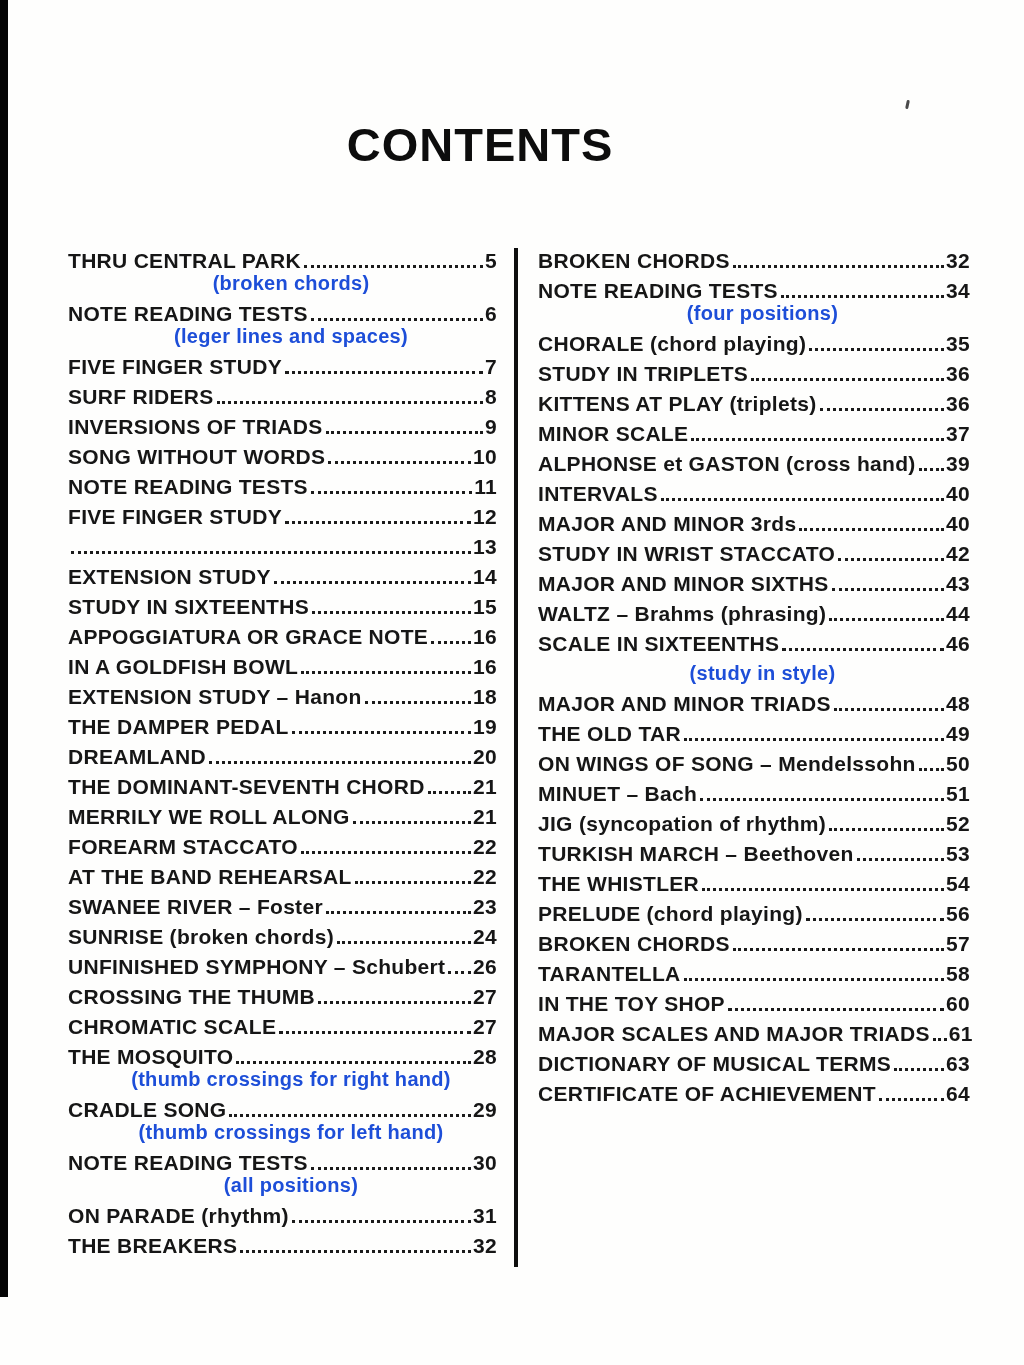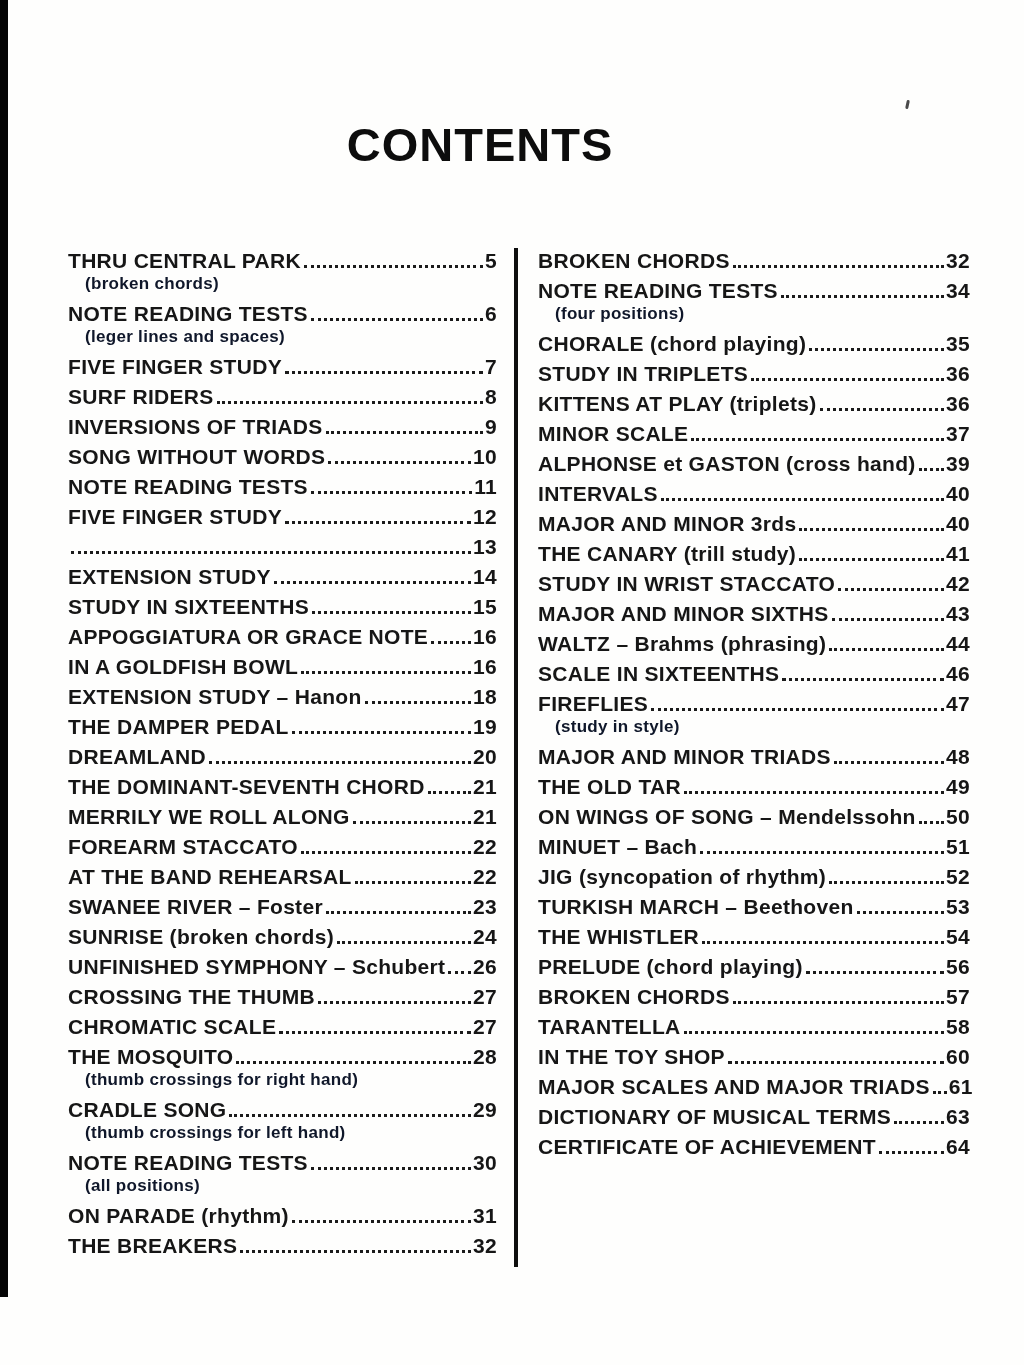--- a/index.html
+++ b/index.html
@@ -39,46 +39,46 @@
   .col-divider {
     position: absolute; left: 514px; top: 248px;
     width: 4px; height: 1019px;
     background: #0e0e0e;
   }
   .toc-col {
     position: absolute; top: 250px;
   }
   .toc-col.left  { left: 68px;  width: 429px; }
   .toc-col.right { left: 538px; width: 432px; }
-  .entry { margin-bottom: 9px; }
+  .entry { margin-bottom: 9px; text-align: center; }
   .entry-line {
     display: flex;
     align-items: flex-end;
     font-size: 21px;
     font-weight: bold;
     letter-spacing: 0.3px;
     line-height: 21px;
     color: #161616;
   }
   .entry-title { white-space: nowrap; }
   .leader {
     flex: 1;
     min-width: 14px;
     border-bottom: 3px dotted #1b1b1b;
     margin: 0 2px 3px 3px;
   }
   .entry-page { white-space: nowrap; }
   .entry-sub {
-    font-size: 17px;
+    font-size: 20px;
     font-weight: bold;
     letter-spacing: 0.3px;
     line-height: 21px;
     padding-left: 17px;
     margin-top: 2px;
-    color: #0f172a;
+    color: #1d4ed8;
   }
 </style>
 </head>
 <body>
 
 <div class="page">
 
   <div class="edge-bar"></div>
 
   <h1 class="page-title">CONTENTS</h1>
@@ -396,28 +396,20 @@
       <div class="entry">
     <div class="entry-line">
       <span class="entry-title">MAJOR AND MINOR 3rds</span>
       <span class="leader"></span>
       <span class="entry-page">40</span>
     </div>
 
   </div>
       <div class="entry">
     <div class="entry-line">
-      <span class="entry-title">THE CANARY (trill study)</span>
-      <span class="leader"></span>
-      <span class="entry-page">41</span>
-    </div>
-
-  </div>
-      <div class="entry">
-    <div class="entry-line">
       <span class="entry-title">STUDY IN WRIST STACCATO</span>
       <span class="leader"></span>
       <span class="entry-page">42</span>
     </div>
 
   </div>
       <div class="entry">
     <div class="entry-line">
       <span class="entry-title">MAJOR AND MINOR SIXTHS</span>
       <span class="leader"></span>
@@ -435,25 +427,20 @@
   </div>
       <div class="entry">
     <div class="entry-line">
       <span class="entry-title">SCALE IN SIXTEENTHS</span>
       <span class="leader"></span>
       <span class="entry-page">46</span>
     </div>
 
   </div>
       <div class="entry">
-    <div class="entry-line">
-      <span class="entry-title">FIREFLIES</span>
-      <span class="leader"></span>
-      <span class="entry-page">47</span>
-    </div>
     <div class="entry-sub">(study in style)</div>
   </div>
       <div class="entry">
     <div class="entry-line">
       <span class="entry-title">MAJOR AND MINOR TRIADS</span>
       <span class="leader"></span>
       <span class="entry-page">48</span>
     </div>
 
   </div>

